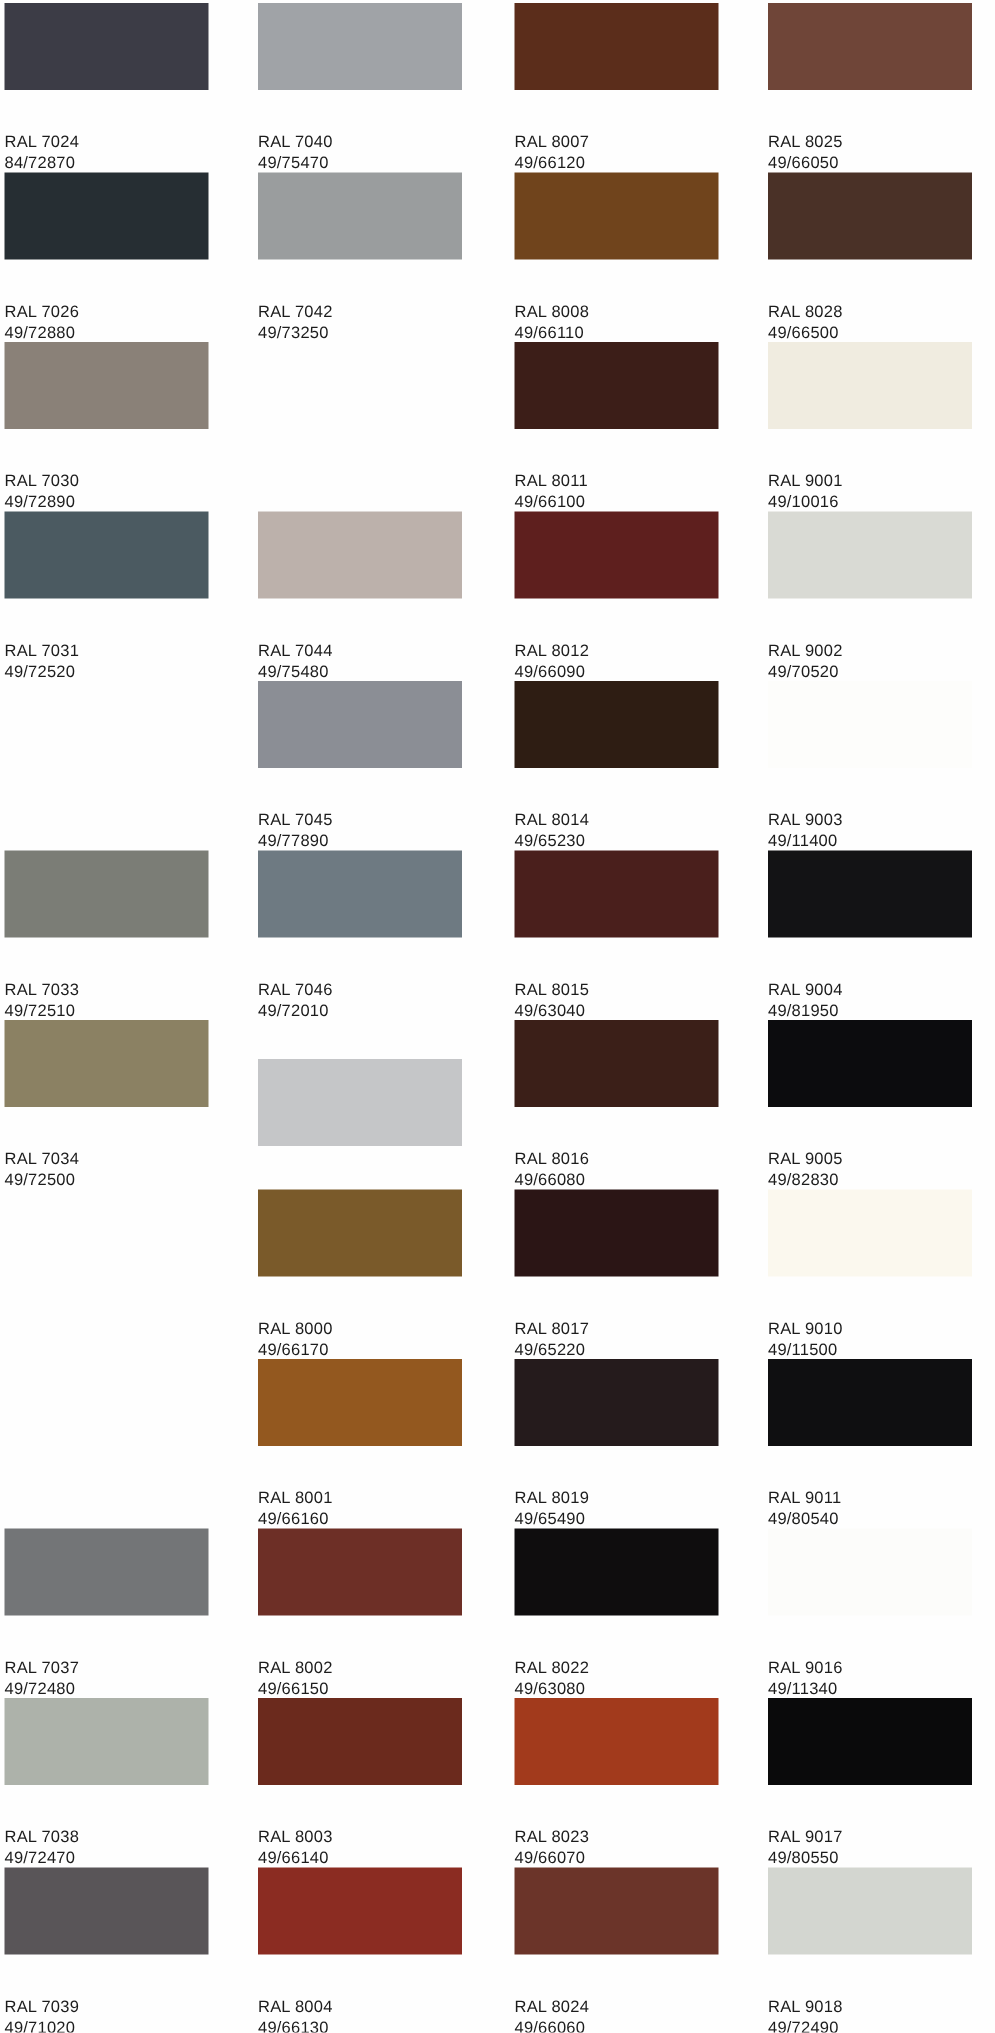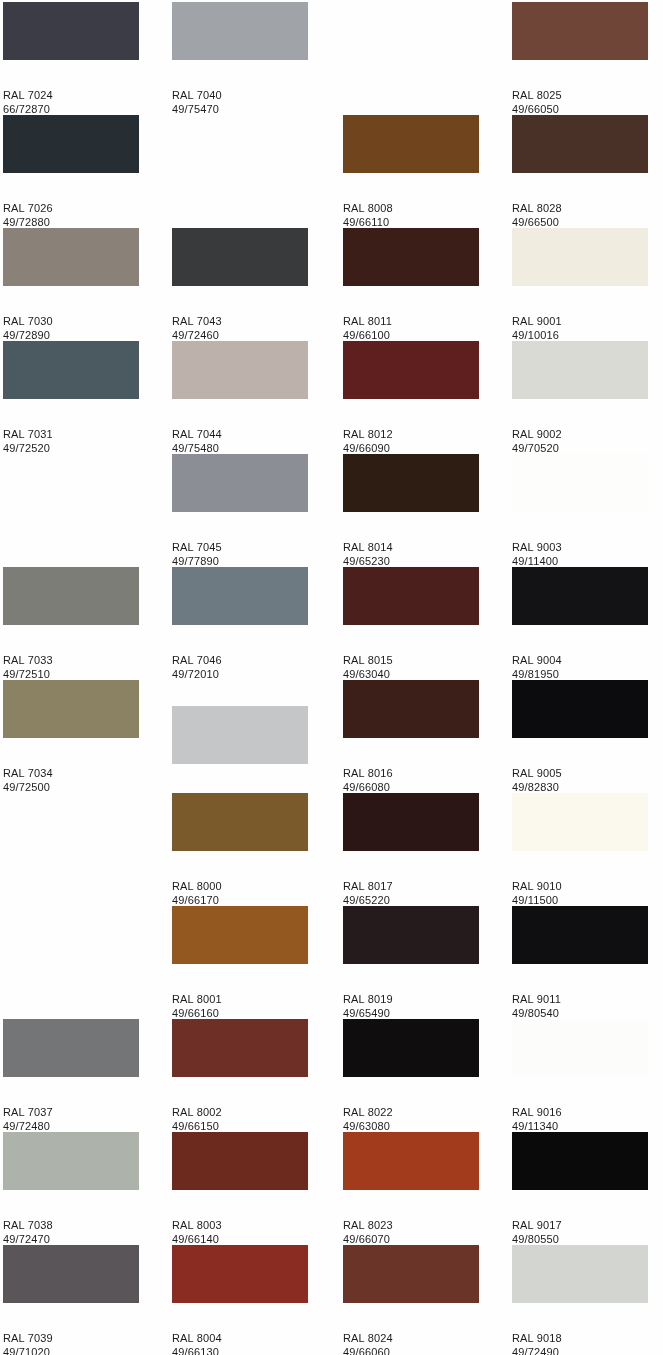--- a/index.html
+++ b/index.html
@@ -50,70 +50,77 @@
   }
 </style>
 </head>
 <body>
 
 <div id="chart">
     <div class="swatch-cell" style="left: 0px; top: 0px;">
       <div class="swatch-chip" title="RAL 7024" style="background: rgb(60, 60, 70);"></div>
       <div class="swatch-label">
         <span class="swatch-name">RAL 7024</span>
-        <span class="swatch-code">66/72870</span>
+        <span class="swatch-code">84/72870</span>
       </div>
     </div>
     <div class="swatch-cell" style="left: 169px; top: 0px;">
       <div class="swatch-chip" title="RAL 7040" style="background: rgb(160, 163, 167);"></div>
       <div class="swatch-label">
         <span class="swatch-name">RAL 7040</span>
         <span class="swatch-code">49/75470</span>
       </div>
     </div>
+    <div class="swatch-cell" style="left: 340px; top: 0px;">
+      <div class="swatch-chip" title="RAL 8007" style="background: rgb(91, 45, 27);"></div>
+      <div class="swatch-label">
+        <span class="swatch-name">RAL 8007</span>
+        <span class="swatch-code">49/66120</span>
+      </div>
+    </div>
     <div class="swatch-cell" style="left: 509px; top: 0px;">
       <div class="swatch-chip" title="RAL 8025" style="background: rgb(111, 69, 56);"></div>
       <div class="swatch-label">
         <span class="swatch-name">RAL 8025</span>
         <span class="swatch-code">49/66050</span>
       </div>
     </div>
     <div class="swatch-cell" style="left: 0px; top: 113px;">
       <div class="swatch-chip" title="RAL 7026" style="background: rgb(38, 46, 51);"></div>
       <div class="swatch-label">
         <span class="swatch-name">RAL 7026</span>
         <span class="swatch-code">49/72880</span>
       </div>
     </div>
+    <div class="swatch-cell" style="left: 169px; top: 113px;">
+      <div class="swatch-chip" title="RAL 7042" style="background: rgb(154, 157, 158);"></div>
+      <div class="swatch-label">
+        <span class="swatch-name">RAL 7042</span>
+        <span class="swatch-code">49/73250</span>
+      </div>
+    </div>
     <div class="swatch-cell" style="left: 340px; top: 113px;">
       <div class="swatch-chip" title="RAL 8008" style="background: rgb(112, 68, 28);"></div>
       <div class="swatch-label">
         <span class="swatch-name">RAL 8008</span>
         <span class="swatch-code">49/66110</span>
       </div>
     </div>
     <div class="swatch-cell" style="left: 509px; top: 113px;">
       <div class="swatch-chip" title="RAL 8028" style="background: rgb(74, 49, 39);"></div>
       <div class="swatch-label">
         <span class="swatch-name">RAL 8028</span>
         <span class="swatch-code">49/66500</span>
       </div>
     </div>
     <div class="swatch-cell" style="left: 0px; top: 226px;">
       <div class="swatch-chip" title="RAL 7030" style="background: rgb(138, 129, 120);"></div>
       <div class="swatch-label">
         <span class="swatch-name">RAL 7030</span>
         <span class="swatch-code">49/72890</span>
-      </div>
-    </div>
-    <div class="swatch-cell" style="left: 169px; top: 226px;">
-      <div class="swatch-chip" title="RAL 7043" style="background: rgb(57, 58, 60);"></div>
-      <div class="swatch-label">
-        <span class="swatch-name">RAL 7043</span>
-        <span class="swatch-code">49/72460</span>
       </div>
     </div>
     <div class="swatch-cell" style="left: 340px; top: 226px;">
       <div class="swatch-chip" title="RAL 8011" style="background: rgb(60, 30, 24);"></div>
       <div class="swatch-label">
         <span class="swatch-name">RAL 8011</span>
         <span class="swatch-code">49/66100</span>
       </div>
     </div>
     <div class="swatch-cell" style="left: 509px; top: 226px;">

